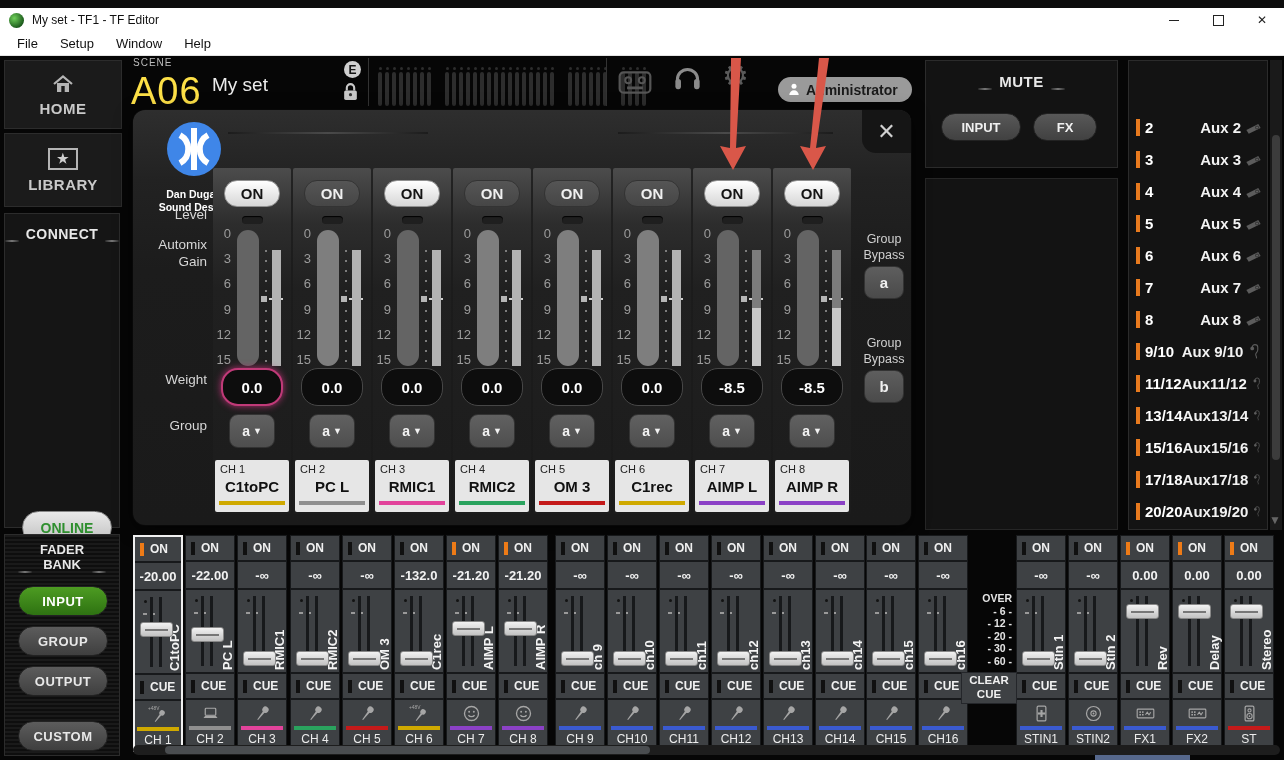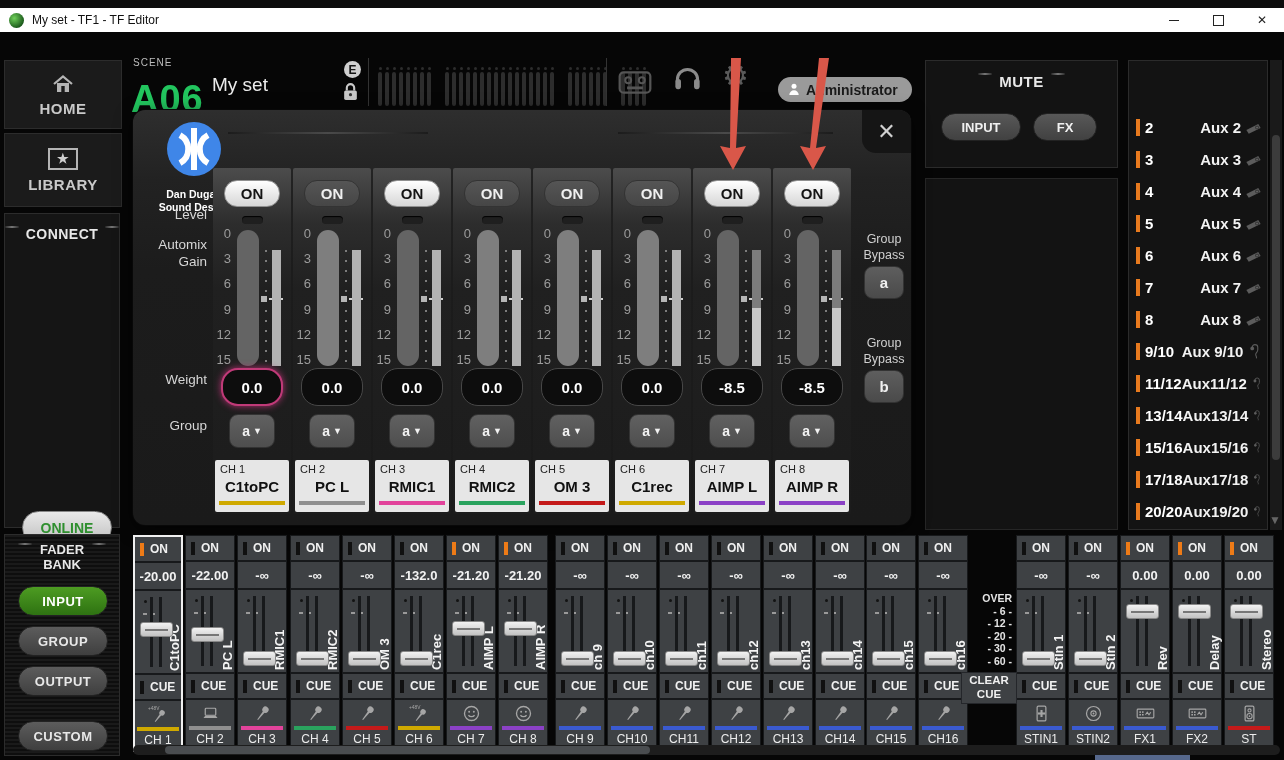--- a/index.html
+++ b/index.html
@@ -13,42 +13,42 @@
     background:radial-gradient(circle at 35% 35%,#6fcf5a,#1d5c1d 70%,#0c2d0c);}
   #win-title{font-size:12px;color:#111;}
   #win-controls{margin-left:auto;display:flex;height:24px;}
   .win-btn{width:44px;height:24px;display:flex;align-items:center;justify-content:center;color:#222;font-size:12px;}
   .win-min-glyph{width:10px;height:1px;background:#222;}
   .win-max-glyph{width:9px;height:9px;border:1px solid #222;}
   #menubar{left:0;top:32px;width:1284px;height:24px;background:#ffffff;border-bottom:1px solid #e4e4e4;
     display:flex;align-items:center;padding-left:6px;box-sizing:border-box;}
   .menu-item{font-size:13px;color:#111;padding:3px 11px;}
   
-  .hdr{display:flex;align-items:flex-start;justify-content:center;color:#e8e8e8;font-weight:bold;gap:7px;}
+  .hdr{display:flex;align-items:flex-end;justify-content:center;color:#e8e8e8;font-weight:bold;gap:7px;}
   .hdr:before,.hdr:after{content:"";flex:0 0 14px;height:2px;background:linear-gradient(90deg,#2a2a2a,#777,#2a2a2a);border-radius:1px;}
   
   .side-btn{left:4px;width:116px;background:#1b1b1b;border:1px solid #2c2c2c;display:flex;flex-direction:column;
     align-items:center;justify-content:center;gap:6px;color:#c9c9c9;font-weight:bold;font-size:15px;letter-spacing:.5px;}
   #connect-panel{left:4px;top:213px;width:116px;height:315px;background:#151515;border:1px solid #2c2c2c;box-sizing:border-box;}
   #connect-hdr{left:0;top:12px;width:114px;font-size:14px;letter-spacing:.5px;}
   #ip-box{left:8px;top:324px;width:100px;height:88px;background:#060606;border-radius:8px;border:1px solid #222;}
   #ip-text{left:10px;top:343px;width:96px;color:#fff;font-weight:bold;font-size:14px;text-align:center;word-break:break-all;line-height:1.35;}
   #online-btn{left:17px;top:297px;width:90px;height:33px;border-radius:17px;
     background:linear-gradient(180deg,#e9e9e9,#bfbfbf);display:flex;align-items:center;justify-content:center;
     color:#2f8f2f;font-weight:bold;font-size:14px;border:1px solid #888;box-sizing:border-box;}
   #faderbank-panel{left:4px;top:534px;width:116px;height:222px;border:1px solid #2c2c2c;box-sizing:border-box;
     background:repeating-linear-gradient(180deg,#1a1a1a 0 2px,#0e0e0e 2px 4px);}
   #faderbank-hdr{left:0;top:8px;width:114px;font-size:13px;line-height:1.15;text-align:center;}
   .fb-btn{left:13px;width:90px;height:30px;border-radius:15px;display:flex;align-items:center;justify-content:center;
     font-weight:bold;font-size:13px;color:#e8e8e8;background:linear-gradient(180deg,#5c5c5c,#3f3f3f);
     border:1px solid #222;box-sizing:border-box;letter-spacing:.5px;}
   .fb-btn.active{background:linear-gradient(180deg,#4d9c22,#2e7212);color:#fff;}
   
   #scene-label{left:133px;top:57px;font-size:10px;color:#bdbdbd;letter-spacing:1px;}
-  #scene-id{left:131px;top:78px;font-size:38px;color:#22c55e;font-weight:700 ;letter-spacing:1px;}
+  #scene-id{left:131px;top:70px;font-size:38px;color:#fde047;font-weight:400 ;letter-spacing:1px;}
   #scene-name{left:212px;top:74px;font-size:19px;color:#ececec;}
   #scene-flag{left:344px;top:61px;width:17px;height:17px;border-radius:50%;background:#cfcfcf;color:#141414;
     font-size:12px;font-weight:bold;display:flex;align-items:center;justify-content:center;}
   .v-div{top:58px;width:1px;height:48px;background:#333;}
   #meter-bridge{left:378px;top:62px;height:44px;display:flex;align-items:flex-end;gap:3px;}
   .mb-gap{width:8px;}
   .mb-bar{width:4px;display:flex;flex-direction:column;align-items:center;gap:2px;}
   .mb-dot{width:3px;height:3px;border-radius:50%;background:#2d2d2d;}
   .mb-stick{width:4px;height:34px;border-radius:2px;background:#2d2d2d;}
   #admin-badge{left:778px;top:77px;height:25px;border-radius:13px;background:#9a9a9a;display:flex;align-items:center;
@@ -156,20 +156,26 @@
           <span class="win-min-glyph"></span>
         </div>
       <div class="win-btn">
           <span class="win-max-glyph"></span>
         </div>
       <div class="win-btn">
           <span>✕</span>
         </div>
     </div>
   </div>
+  <div class="abs" id="menubar">
+      <div class="menu-item">File</div>
+      <div class="menu-item">Setup</div>
+      <div class="menu-item">Window</div>
+      <div class="menu-item">Help</div>
+    </div>
 
   <div class="abs side-btn" style="top:60px;height:67px;">
     <svg width="24" height="21" viewBox="0 0 24 21">
         <path d="M3 11 L12 3.5 L21 11" stroke="#b5b5b5" stroke-width="2.2" fill="none"></path>
         <rect x="6" y="10" width="12" height="9" fill="#b5b5b5"></rect>
         <rect x="10.3" y="13" width="3.4" height="6" fill="#1b1b1b"></rect>
       </svg>
     <span>HOME</span>
   </div>
   <div class="abs side-btn" style="top:133px;height:72px;">

